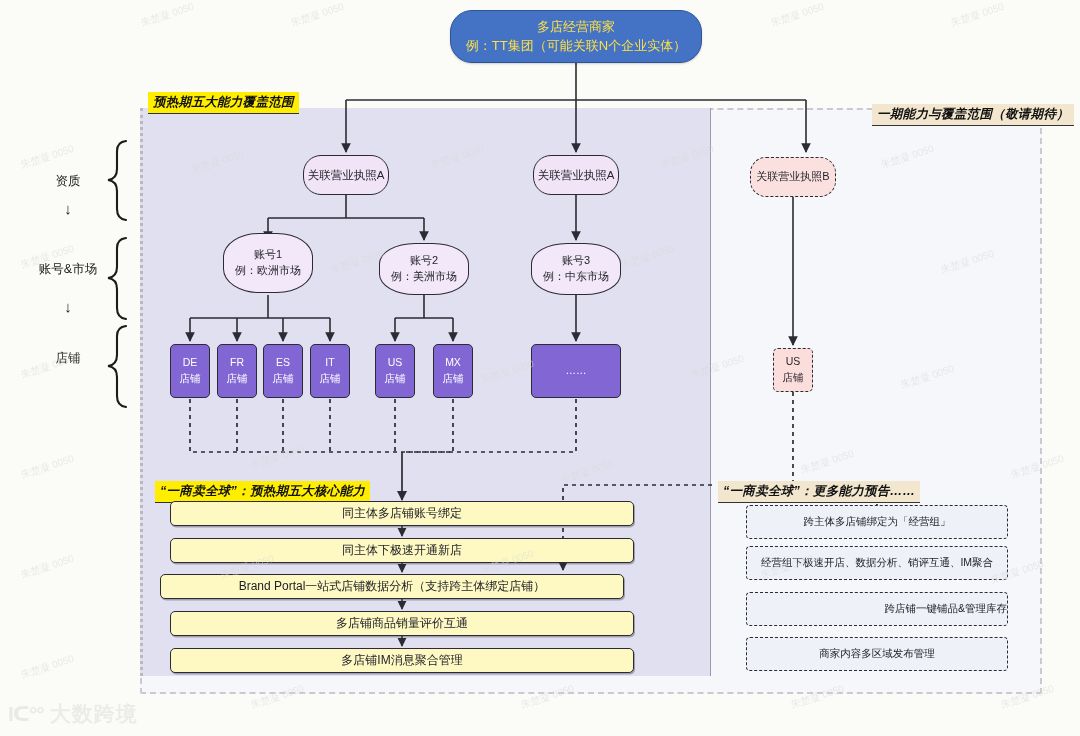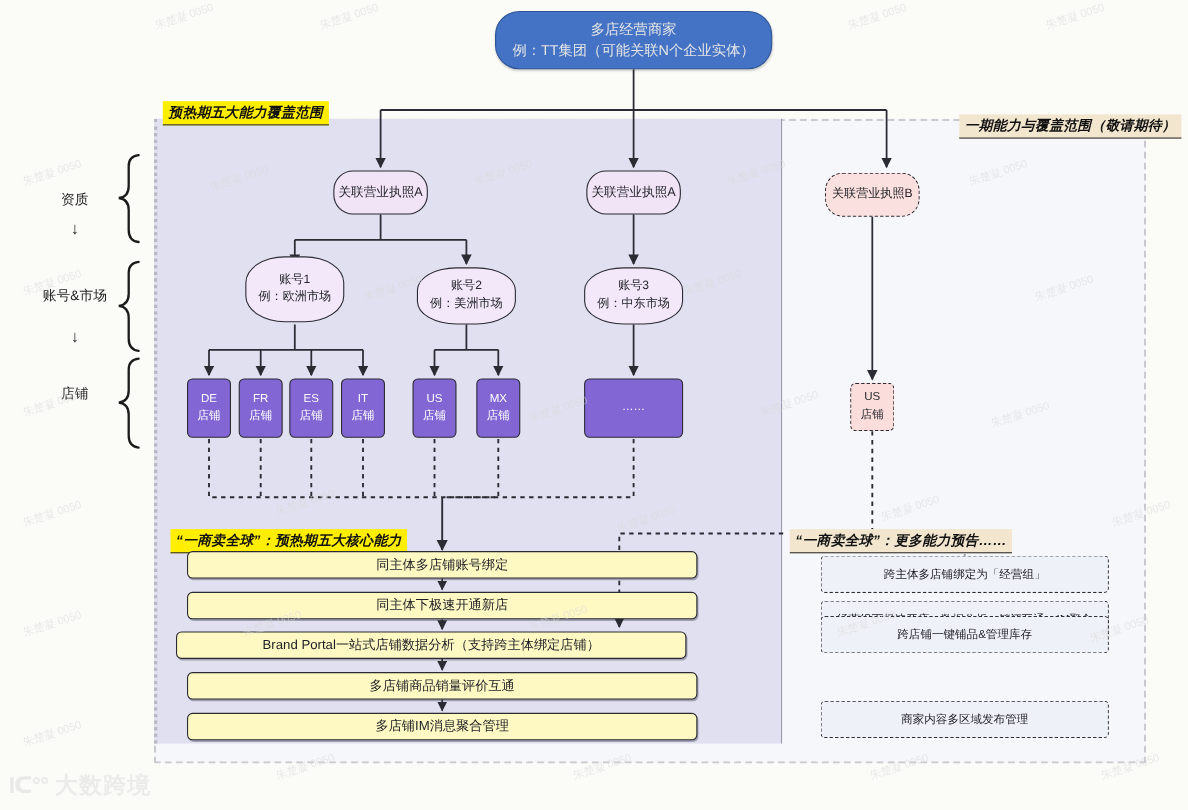--- a/index.html
+++ b/index.html
@@ -37,21 +37,21 @@
   .banner.yellow{ background:#ffee00; }
   .banner.beige{ background:#f2e6cf; }
 
   
   .node{
     position:absolute; display:flex; flex-direction:column;
     align-items:center; justify-content:center; text-align:center;
     line-height:1.45;
   }
   .root-node{
-    background:#4472c4; color:#e5e5e5; border:1.5px solid #2f5597;
+    background:#4472c4; color:#fde047; border:1.5px solid #2f5597;
     border-radius:22px; font-size:13px; font-weight:normal;
     box-shadow:0 1px 2px rgba(0,0,0,.18);
   }
   .lic-node{
     background:#f1e4f7; border:1.6px solid #2b2b33; border-radius:18px;
     font-size:11.5px; color:#25252b;
   }
   .acct-node{
     background:#f3e8f9; border:1.6px solid #2b2b33; border-radius:40%;
     font-size:11px; color:#25252b;
@@ -285,21 +285,21 @@
       <path d="M402,636 L402,646" marker-end="url(#ah)"></path>
     </g>
   </svg>
 
   <div class="cap-future" style="left:746px; top:505px; width:262px; height:34px;">
     <span>跨主体多店铺绑定为「经营组」</span>
   </div>
   <div class="cap-future" style="left:746px; top:546px; width:262px; height:34px;">
     <span>经营组下极速开店、数据分析、销评互通、IM聚合</span>
   </div>
-  <div class="cap-future" style="left:746px; top:560px; width:262px; height:34px;">
+  <div class="cap-future" style="left:746px; top:592px; width:262px; height:34px;justify-content:flex-end;">
     <span>跨店铺一键铺品&amp;管理库存</span>
   </div>
   <div class="cap-future" style="left:746px; top:637px; width:262px; height:34px;">
     <span>商家内容多区域发布管理</span>
   </div>
 
   <div class="wm" style="left:140px;  top:8px;">朱楚凝 0050</div>
   <div class="wm" style="left:290px;  top:8px;">朱楚凝 0050</div>
   <div class="wm" style="left:770px;  top:8px;">朱楚凝 0050</div>
   <div class="wm" style="left:950px;  top:8px;">朱楚凝 0050</div>

